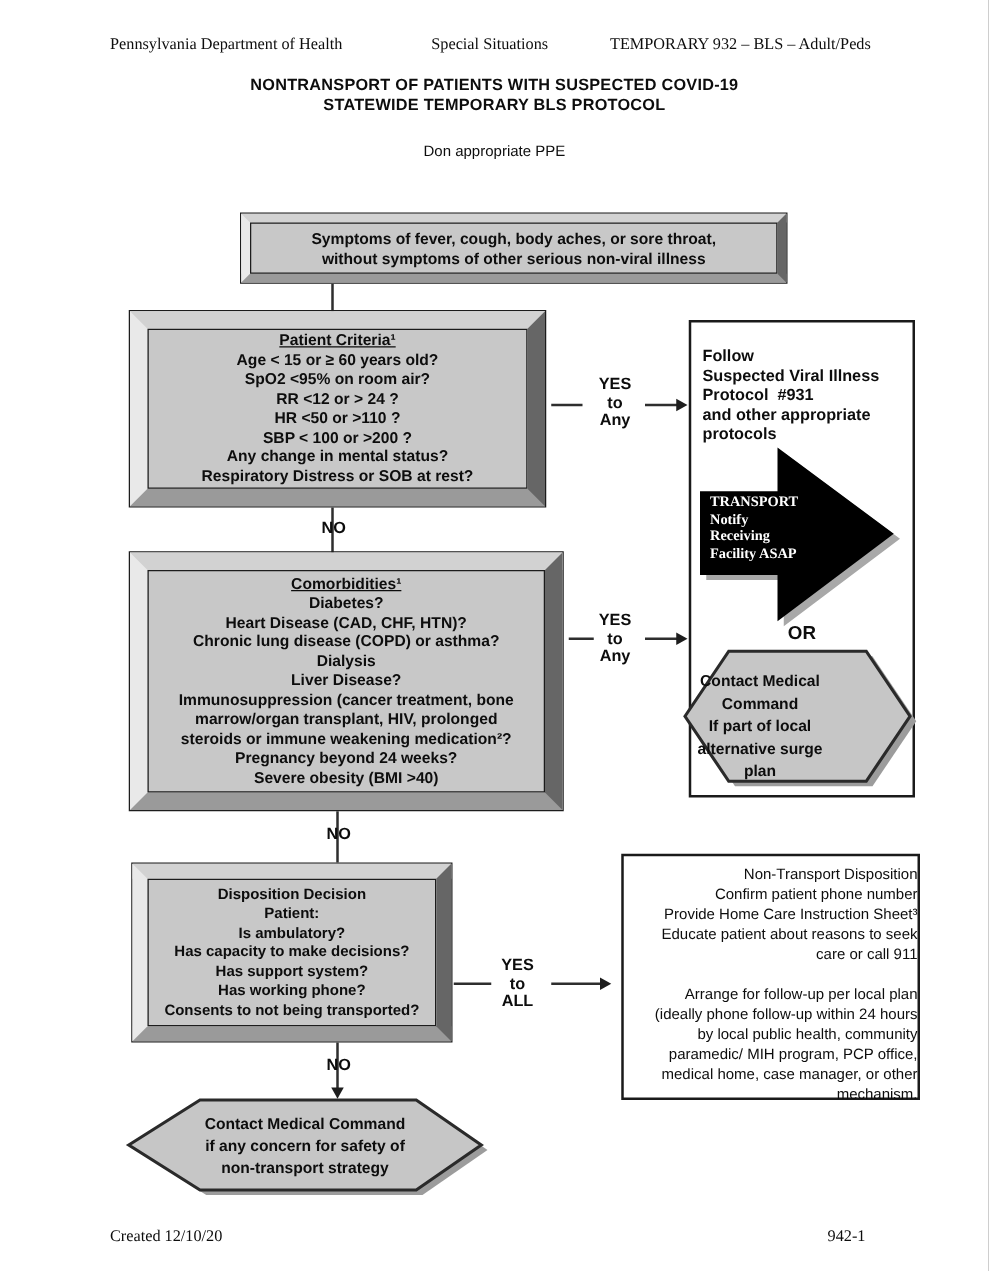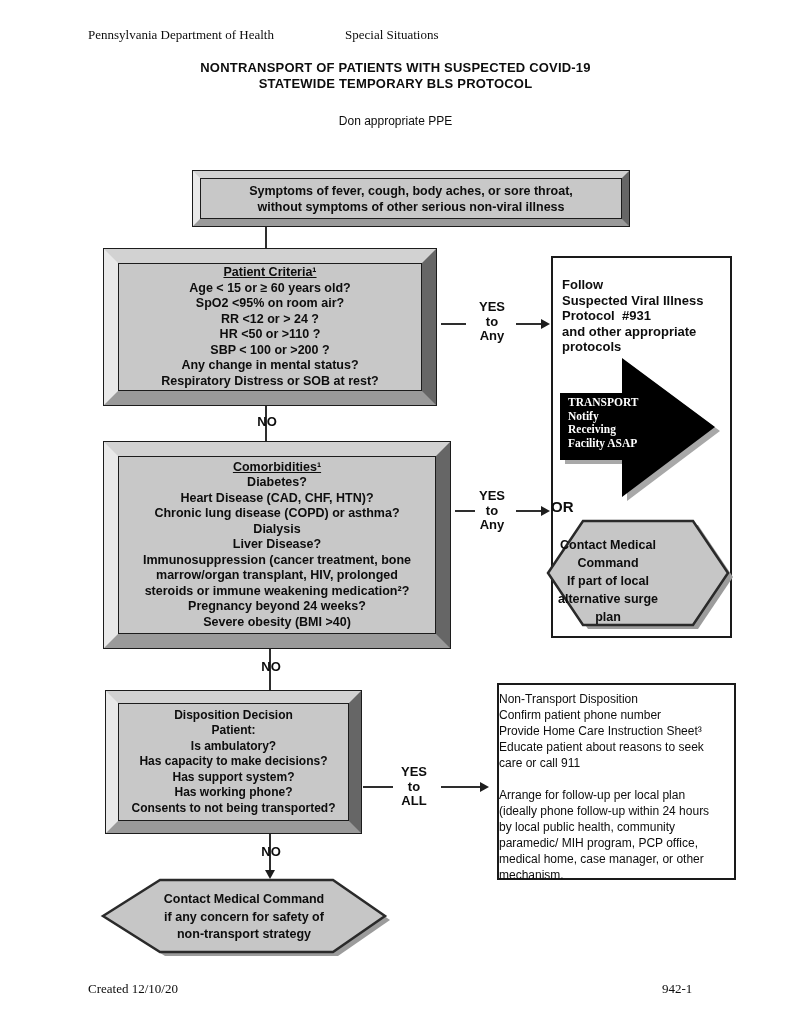--- a/index.html
+++ b/index.html
@@ -43,35 +43,36 @@
     border-left:5px solid transparent;border-right:5px solid transparent;}
   .lbl{position:absolute;font-weight:bold;font-size:13px;line-height:14.5px;
     text-align:center;white-space:pre-line;}
 
   
   .panel{position:absolute;left:551px;top:256px;width:181px;height:382px;
     border:2px solid #1a1a1a;box-sizing:border-box;background:#fff;}
   .follow{left:562px;top:277px;width:165px;font-weight:bold;font-size:13px;line-height:15.5px;}
   .transport-text{left:568px;top:396px;color:#ffffff;font-weight:bold;font-size:11.5px;
     line-height:13.5px;font-family:"Liberation Serif", serif;}
-  .or{left:551px;top:498px;width:181px;font-weight:bold;font-size:15px;}
+  .or{left:551px;top:498px;width:181px;font-weight:bold;font-size:15px;text-align:center;}
   .hexlbl{font-weight:bold;font-size:12.5px;text-align:center;white-space:pre-line;}
   .ntbox{position:absolute;left:497px;top:683px;width:239px;height:197px;border:2px solid #1a1a1a;
-    box-sizing:border-box;background:#fff;text-align:left;font-size:12px;line-height:16px;
+    box-sizing:border-box;background:#fff;text-align:right;font-size:12px;line-height:16px;
     padding-top:6px;}
   .ntbox .para{white-space:pre-line;}
   .ntbox .para + .para{margin-top:16px;}
 </style>
 </head>
 <body>
 
 <div class="page">
 
   <div class="abs serif hdr" style="left:88px;">Pennsylvania Department of Health</div>
   <div class="abs serif hdr" style="left:345px;">Special Situations</div>
+  <div class="abs serif hdr" style="left:488px;">TEMPORARY 932 – BLS – Adult/Peds</div>
 
   <div class="abs title-block ctr b">
     <div>NONTRANSPORT OF PATIENTS WITH SUSPECTED COVID-19</div>
     <div>STATEWIDE TEMPORARY BLS PROTOCOL</div>
   </div>
 
   <div class="abs subtitle-block ctr">
     <div>Don appropriate PPE</div>
   </div>
 

